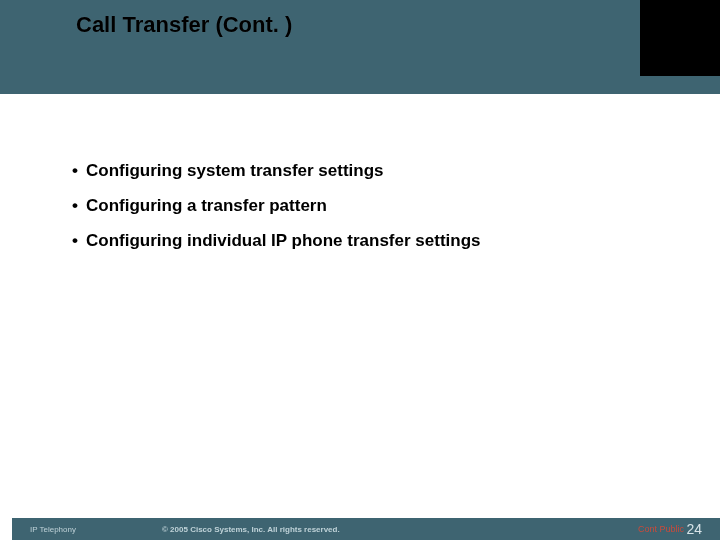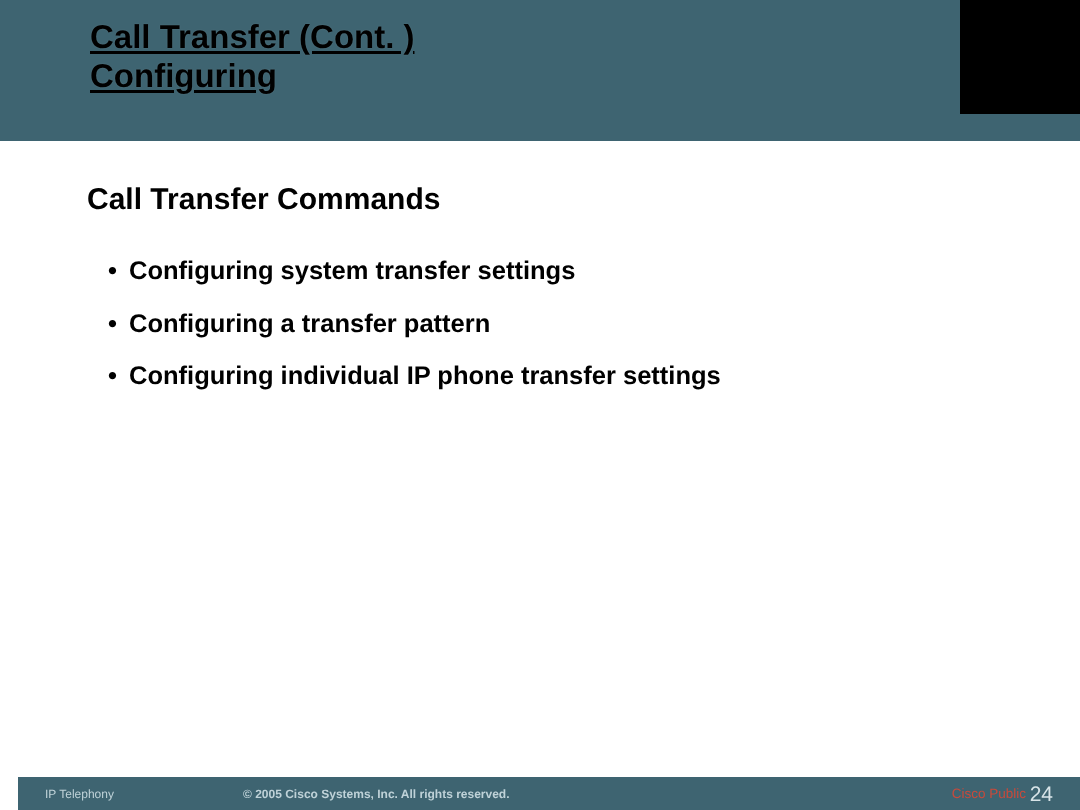--- a/index.html
+++ b/index.html
@@ -1,27 +1,27 @@
 <!DOCTYPE html>
 <html><head>
 <meta charset="utf-8">
 <style>
   * { margin: 0; padding: 0; box-sizing: border-box; }
   html, body { width: 720px; height: 540px; font-family: Arial, Helvetica, sans-serif; background: #fff; overflow: hidden; }
   .slide { position: relative; width: 720px; height: 540px; background: #fff; }
   .header-band { position: absolute; top: 0; left: 0; width: 720px; height: 94px; background: #3e6471; }
   .header-black { position: absolute; top: 0; right: 0; width: 80px; height: 76px; background: #000; }
   
-  .title-container { position: absolute; top: 12px; left: 60px; z-index: 3; text-decoration: underline; }
+  .title-container { position: absolute; top: 12px; left: 76px; z-index: 3; }
   .title-container .line { font-size: 22px; font-weight: 700; color: #000; line-height: 26px; }
   
   .title-container .line { text-shadow: 0 0 0 #000; }
   
   .heading { position: absolute; top: 122px; left: 58px; font-size: 20px; font-weight: 700; color: #000; }
-  .bullets { position: absolute; top: 170px; left: 72px; right: 40px; }
+  .bullets { position: absolute; top: 160px; left: 72px; right: 40px; }
   .bullets .item { font-size: 17px; font-weight: 700; color: #000; margin-bottom: 12px; position: relative; padding-left: 14px; line-height: 1.35; }
   .bullets .item::before { content: "•"; position: absolute; left: 0; top: 0; font-size: 17px; }
   .footer { position: absolute; left: 0; bottom: 0; width: 720px; height: 22px; background: #3e6471; color: #bfd2d8; font-size: 8px; display: flex; align-items: center; margin-left: 12px; }
   .footer .left { position: absolute; left: 18px; }
   .footer .center { position: absolute; left: 150px; font-weight: bold; }
   .footer .public { position: absolute; right: 48px; color: #c94a3b; font-size: 9px; }
   .footer .page { position: absolute; right: 30px; color: #d8e4e8; font-size: 14px; }
   
   
   
@@ -42,31 +42,29 @@
 </head>
 <body>
 
 <div class="slide">
 
   <div class="header-band"></div>
   <div class="header-black"></div>
 
   <div class="title-container">
     <div class="line"><span>Call Transfer (Cont. )</span></div>
-    <div class="line"><span>Configuring</span></div>
   </div>
 
-  <div class="heading">Call Transfer Commands</div>
 
   <div class="bullets">
     <div class="item"><span>Configuring system transfer settings</span></div>
     <div class="item"><span>Configuring a transfer pattern</span></div>
     <div class="item"><span>Configuring individual IP phone transfer settings</span></div>
   </div>
 
   <div class="footer">
     <div class="left">IP Telephony</div>
     <div class="center">© 2005 Cisco Systems, Inc. All rights reserved.</div>
-    <div class="public">Cisco Public</div>
+    <div class="public">Cont Public</div>
     <div class="page">24</div>
   </div>
 
 </div>
 
 </body></html>

